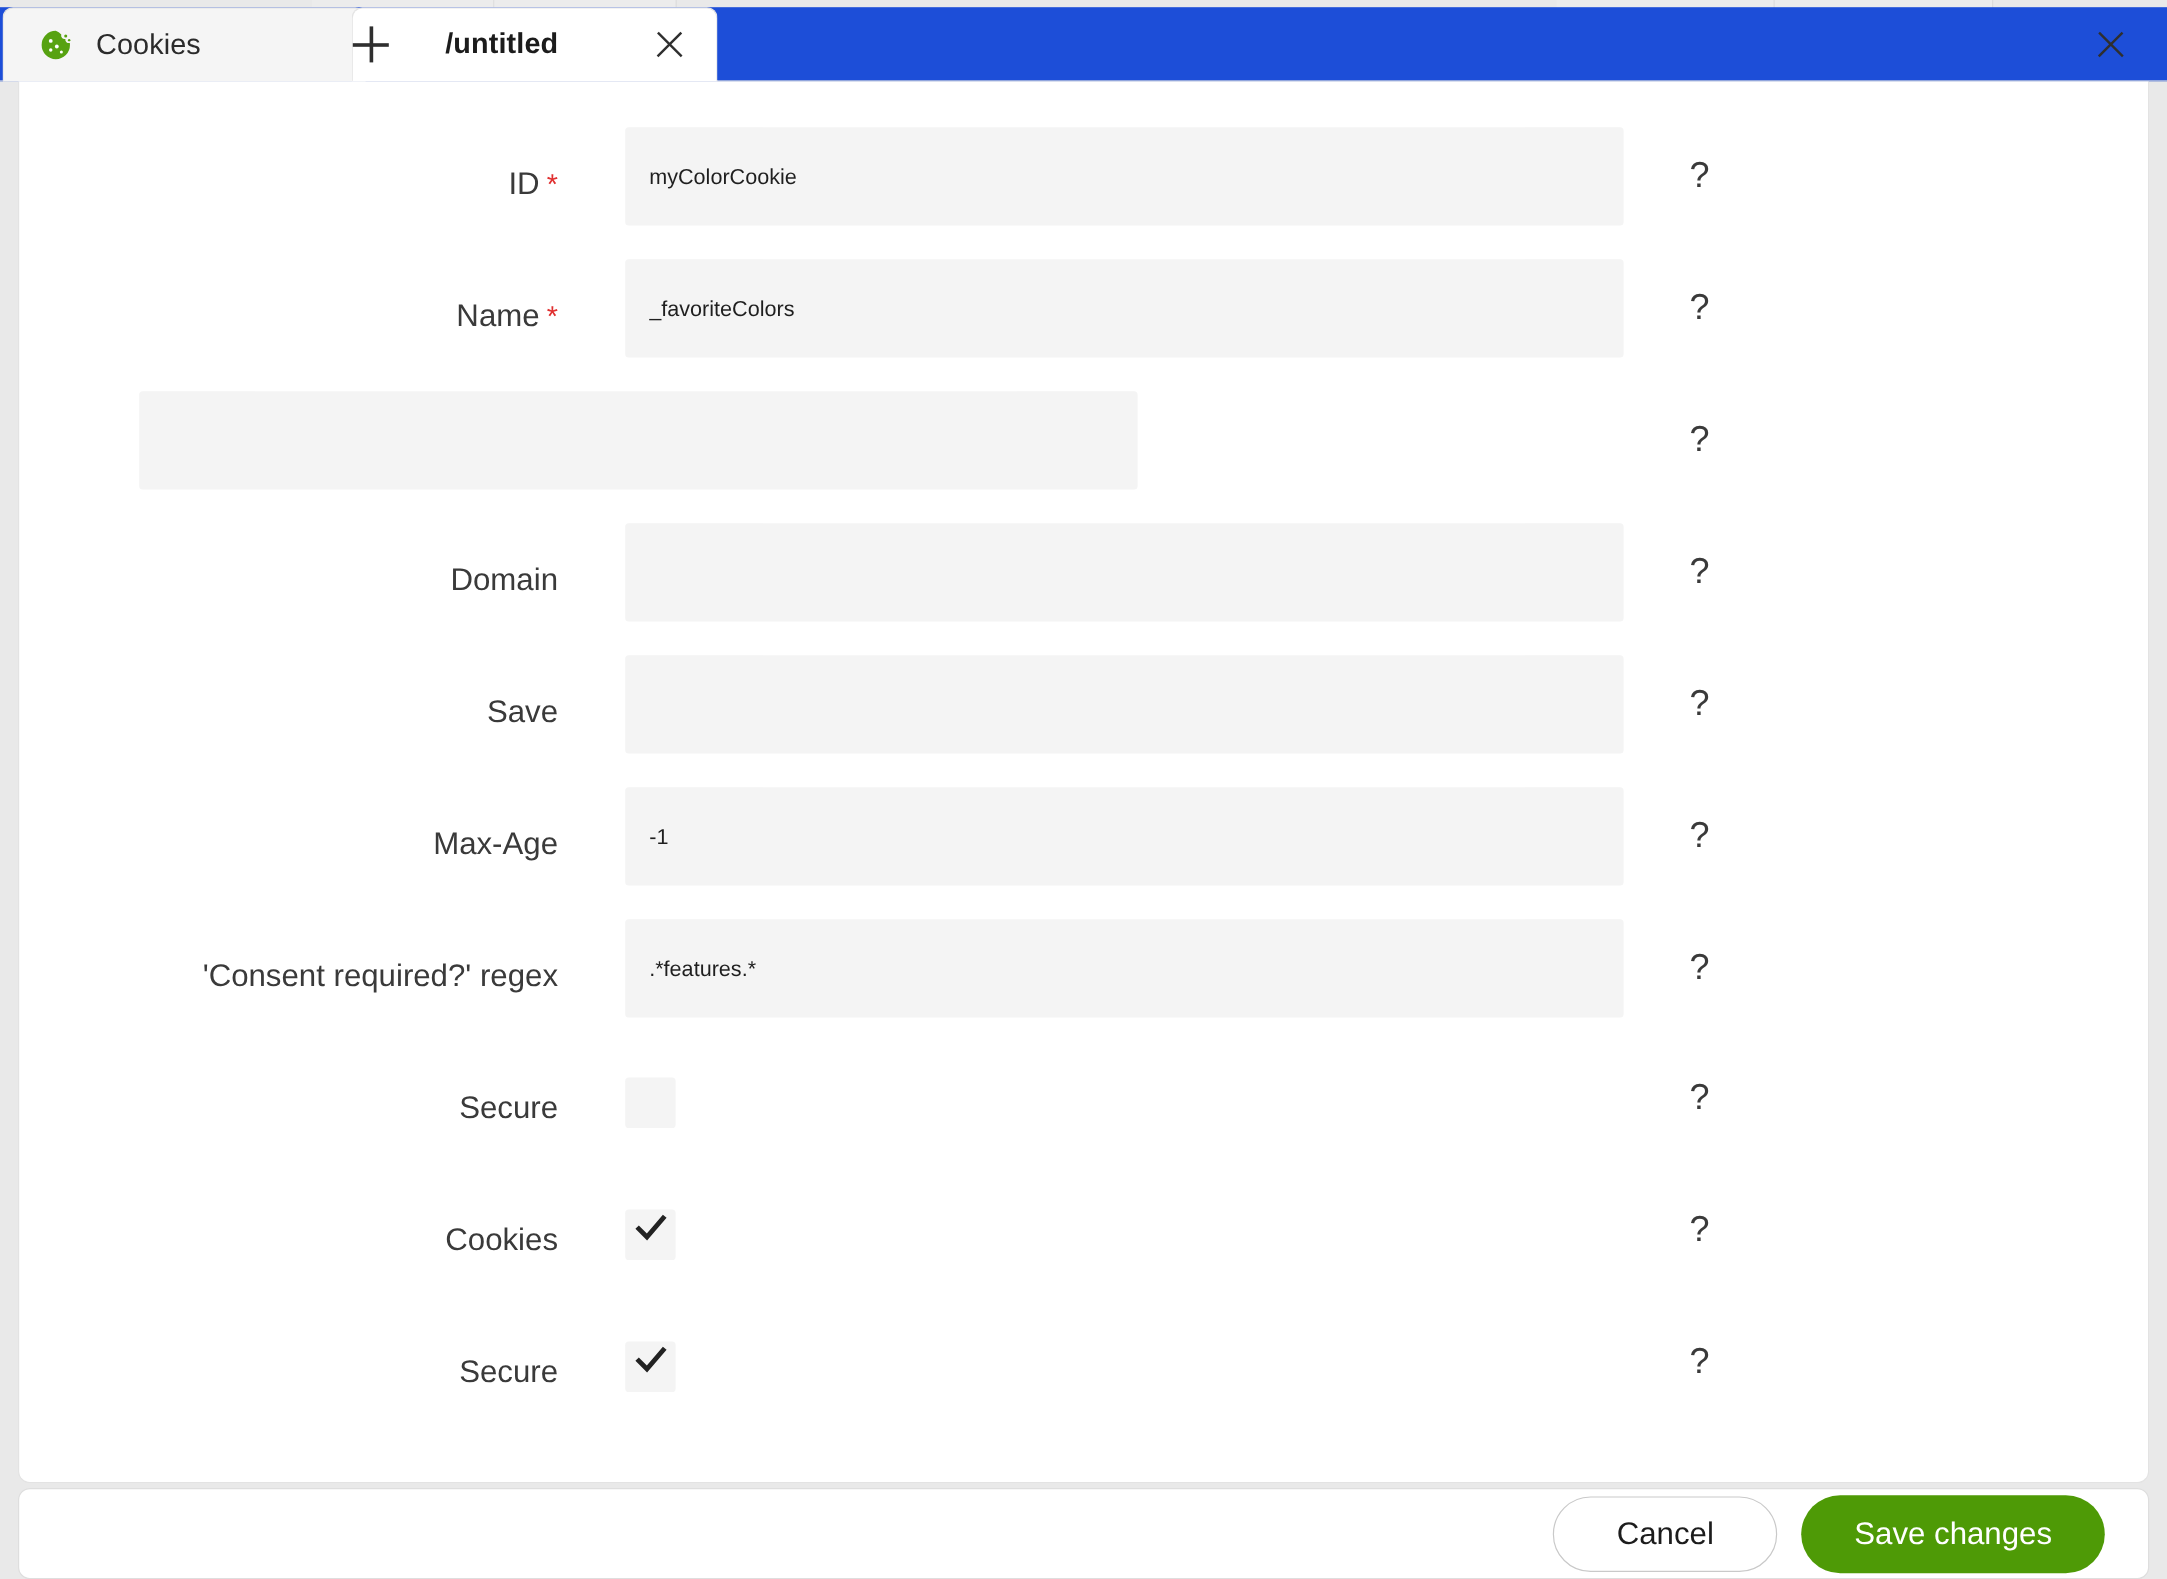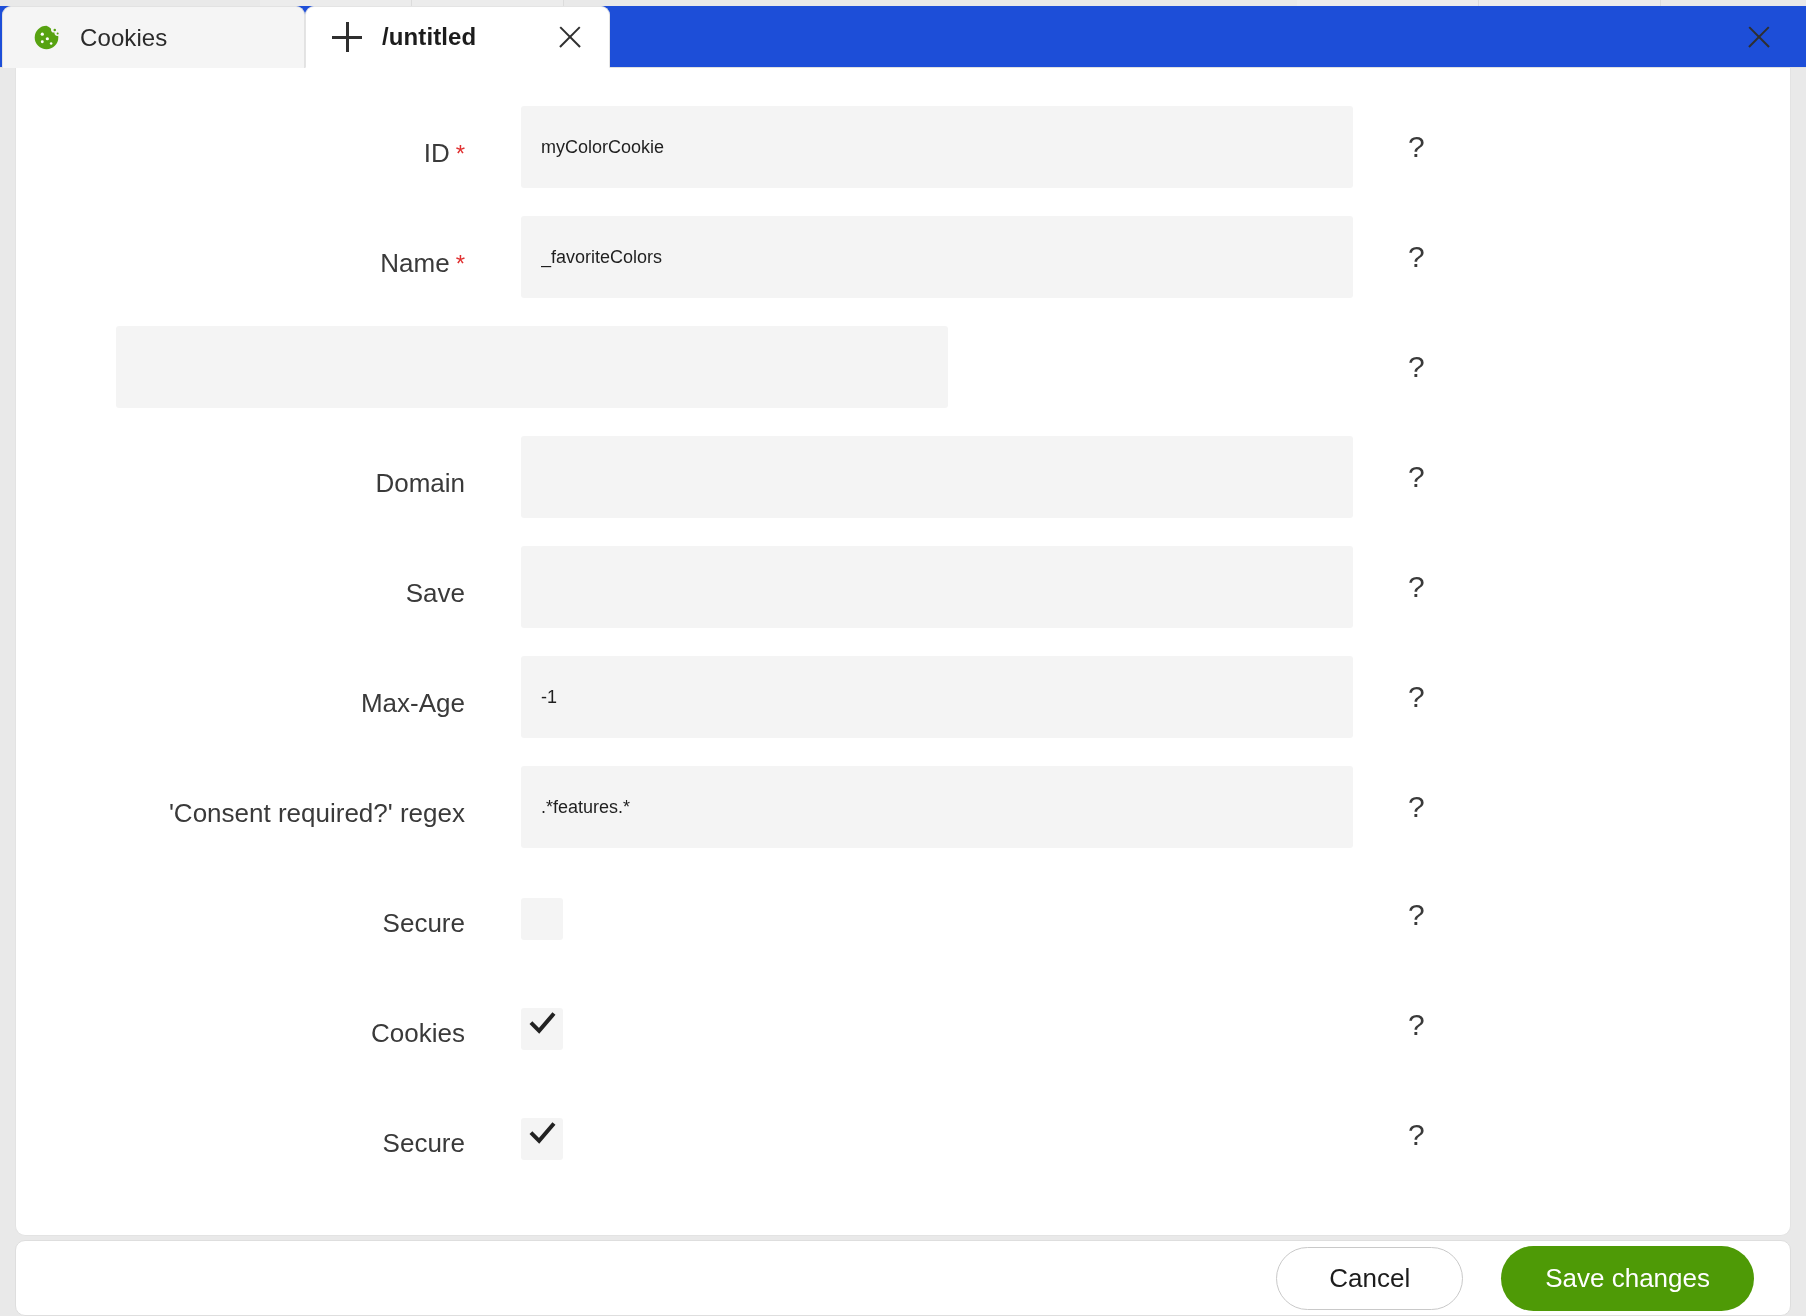--- a/index.html
+++ b/index.html
@@ -51,26 +51,26 @@
   .tab-inactive {
     left: 2px;
     width: 303px;
     background: #f5f5f5;
     border: 1px solid #e2e2e2;
     border-bottom: none;
     padding-left: 30px;
   }
 
   .tab-active {
-    left: 305px;
+    left: 293px;
     width: 305px;
     background: #ffffff;
     border: 1px solid #e4e4e4;
     border-bottom: 1px solid #ffffff;
-    padding-left: 26px;
+    gap: 27px;
   }
 
   .cookie-icon {
     width: 27px; height: 27px;
     flex: 0 0 27px;
     margin-right: 20px;
   }
 
   .tab-label {
     font-size: 24px;
@@ -216,21 +216,21 @@
     top: 1240px;
     width: 1776px;
     height: 76px;
     background: #ffffff;
     border: 1px solid #dedede;
     border-radius: 10px;
     display: flex;
     align-items: center;
     justify-content: flex-end;
     padding-right: 36px;
-    gap: 38px;
+    gap: 20px;
   }
 
   .btn {
     font-family: "Liberation Sans", sans-serif;
     font-size: 26px;
     border-radius: 34px;
     cursor: pointer;
     white-space: nowrap;
   }
   .btn-cancel {

